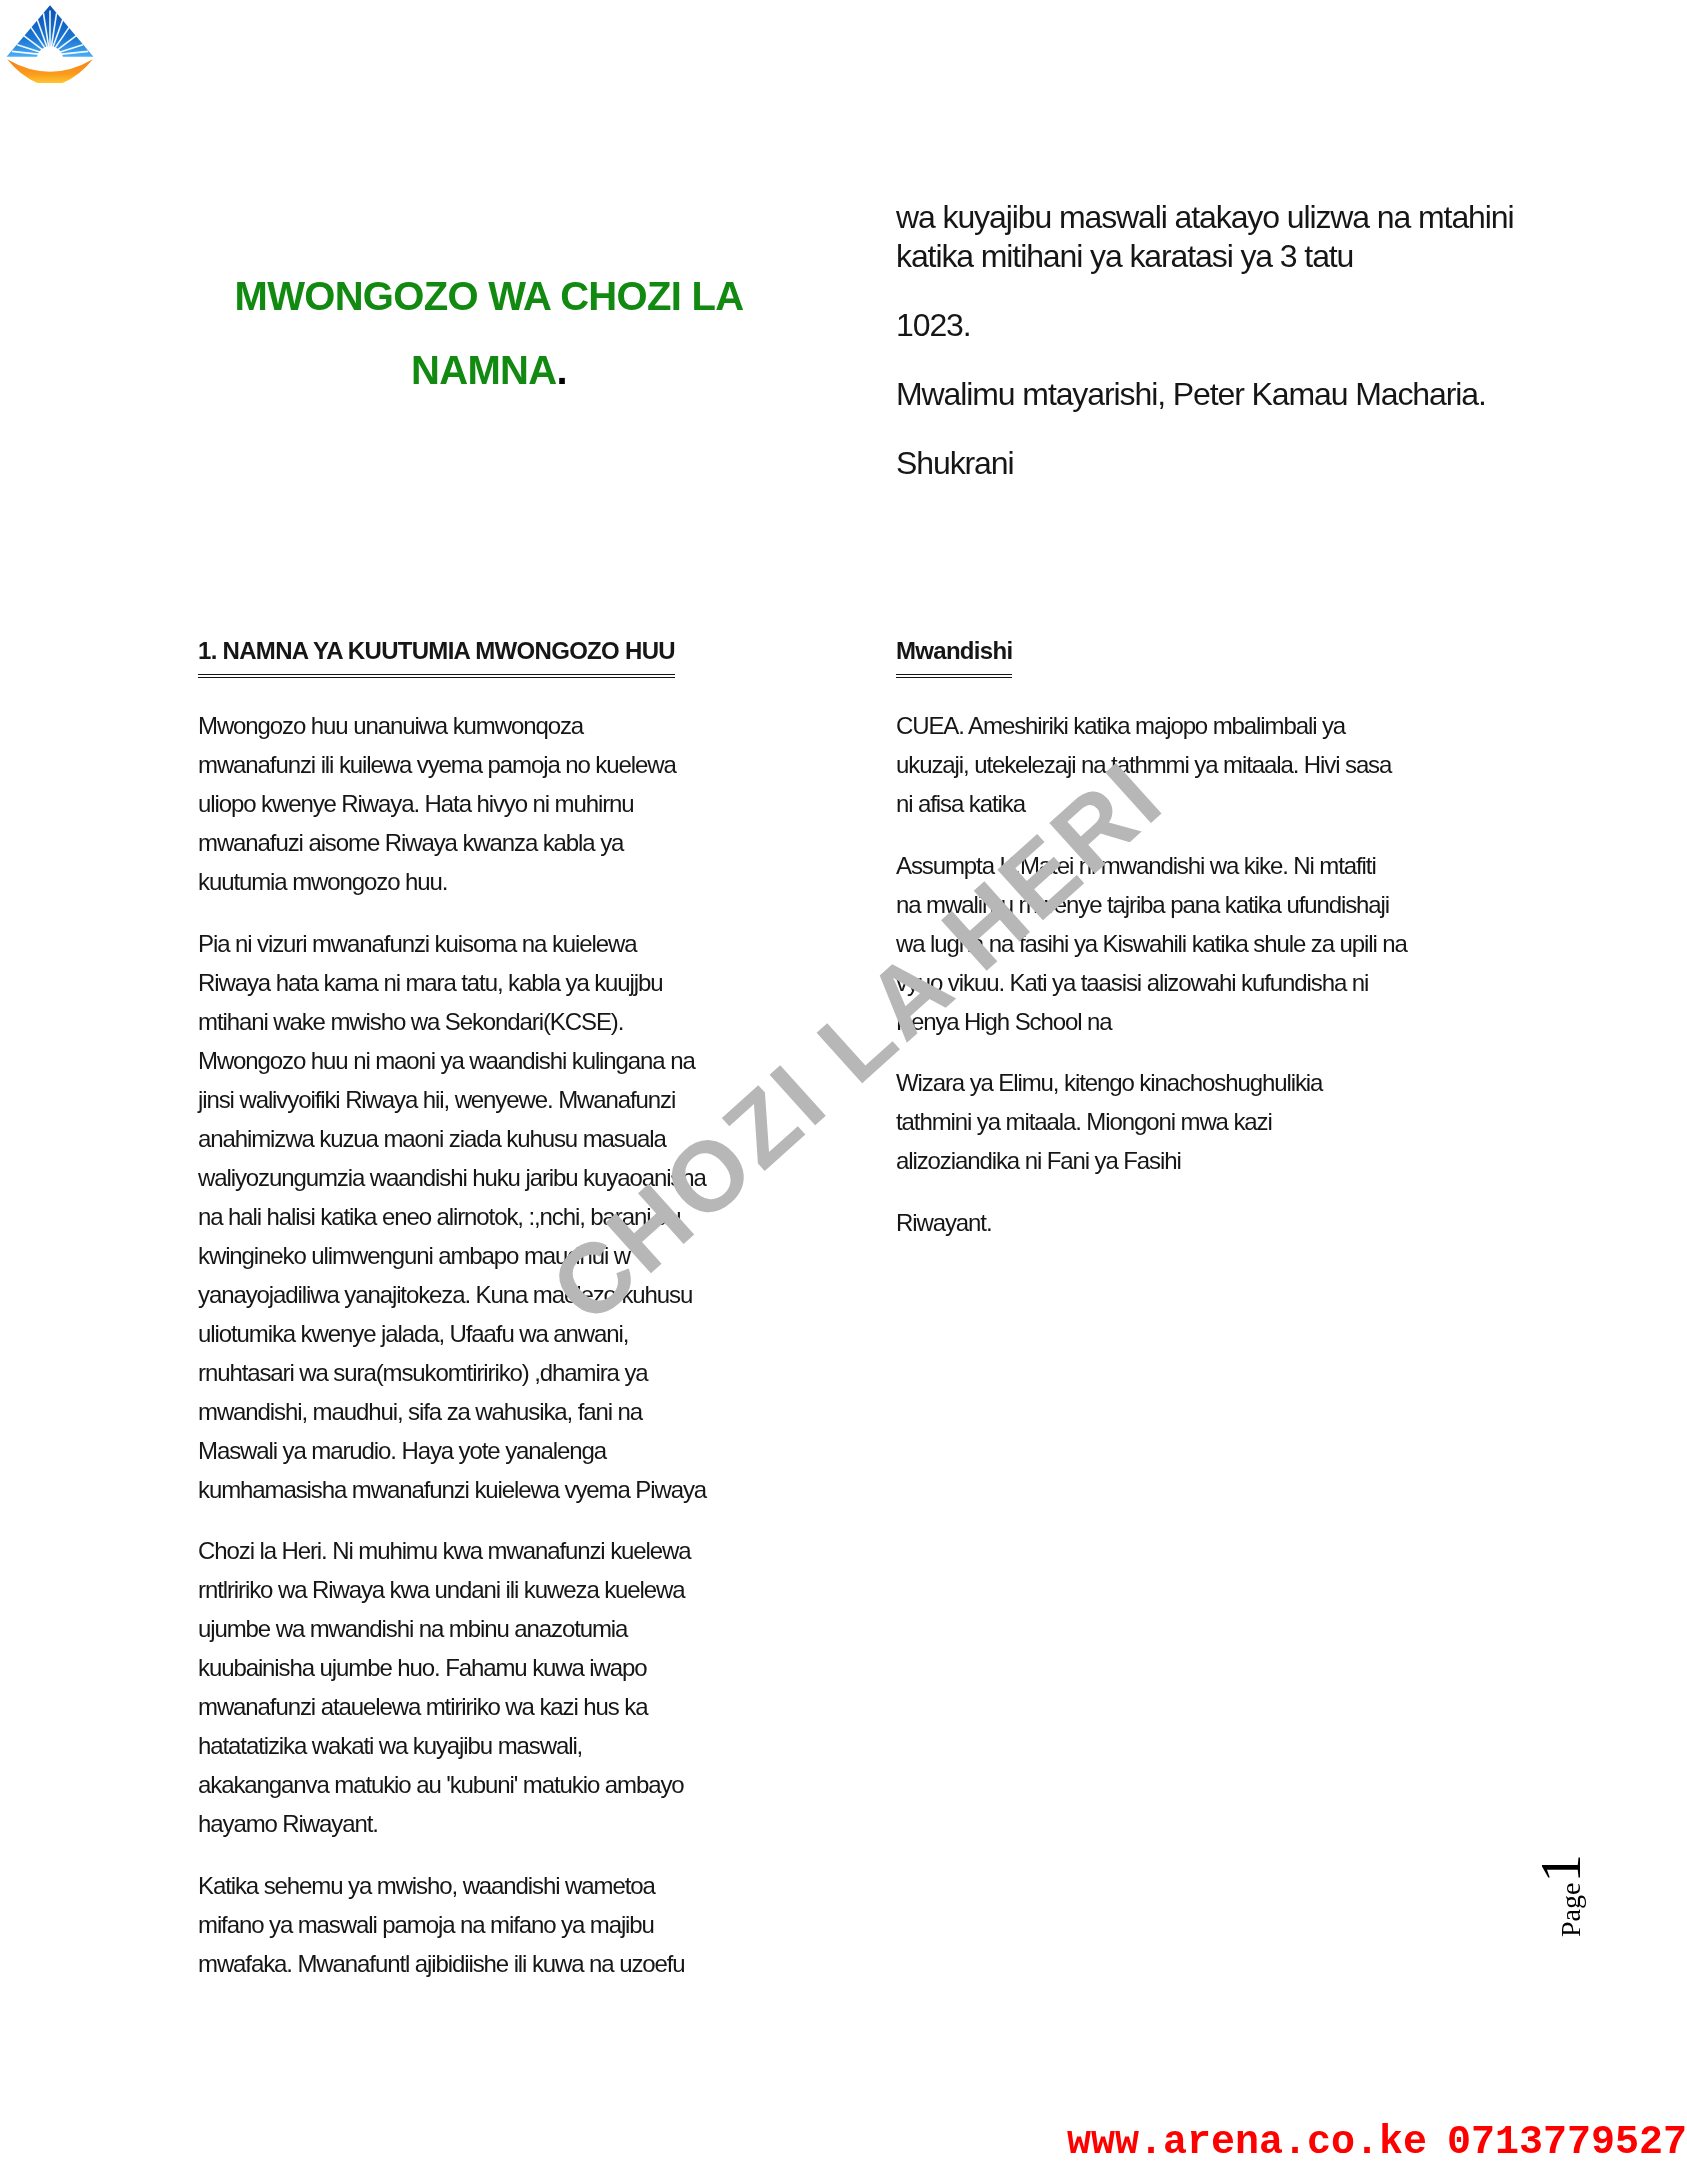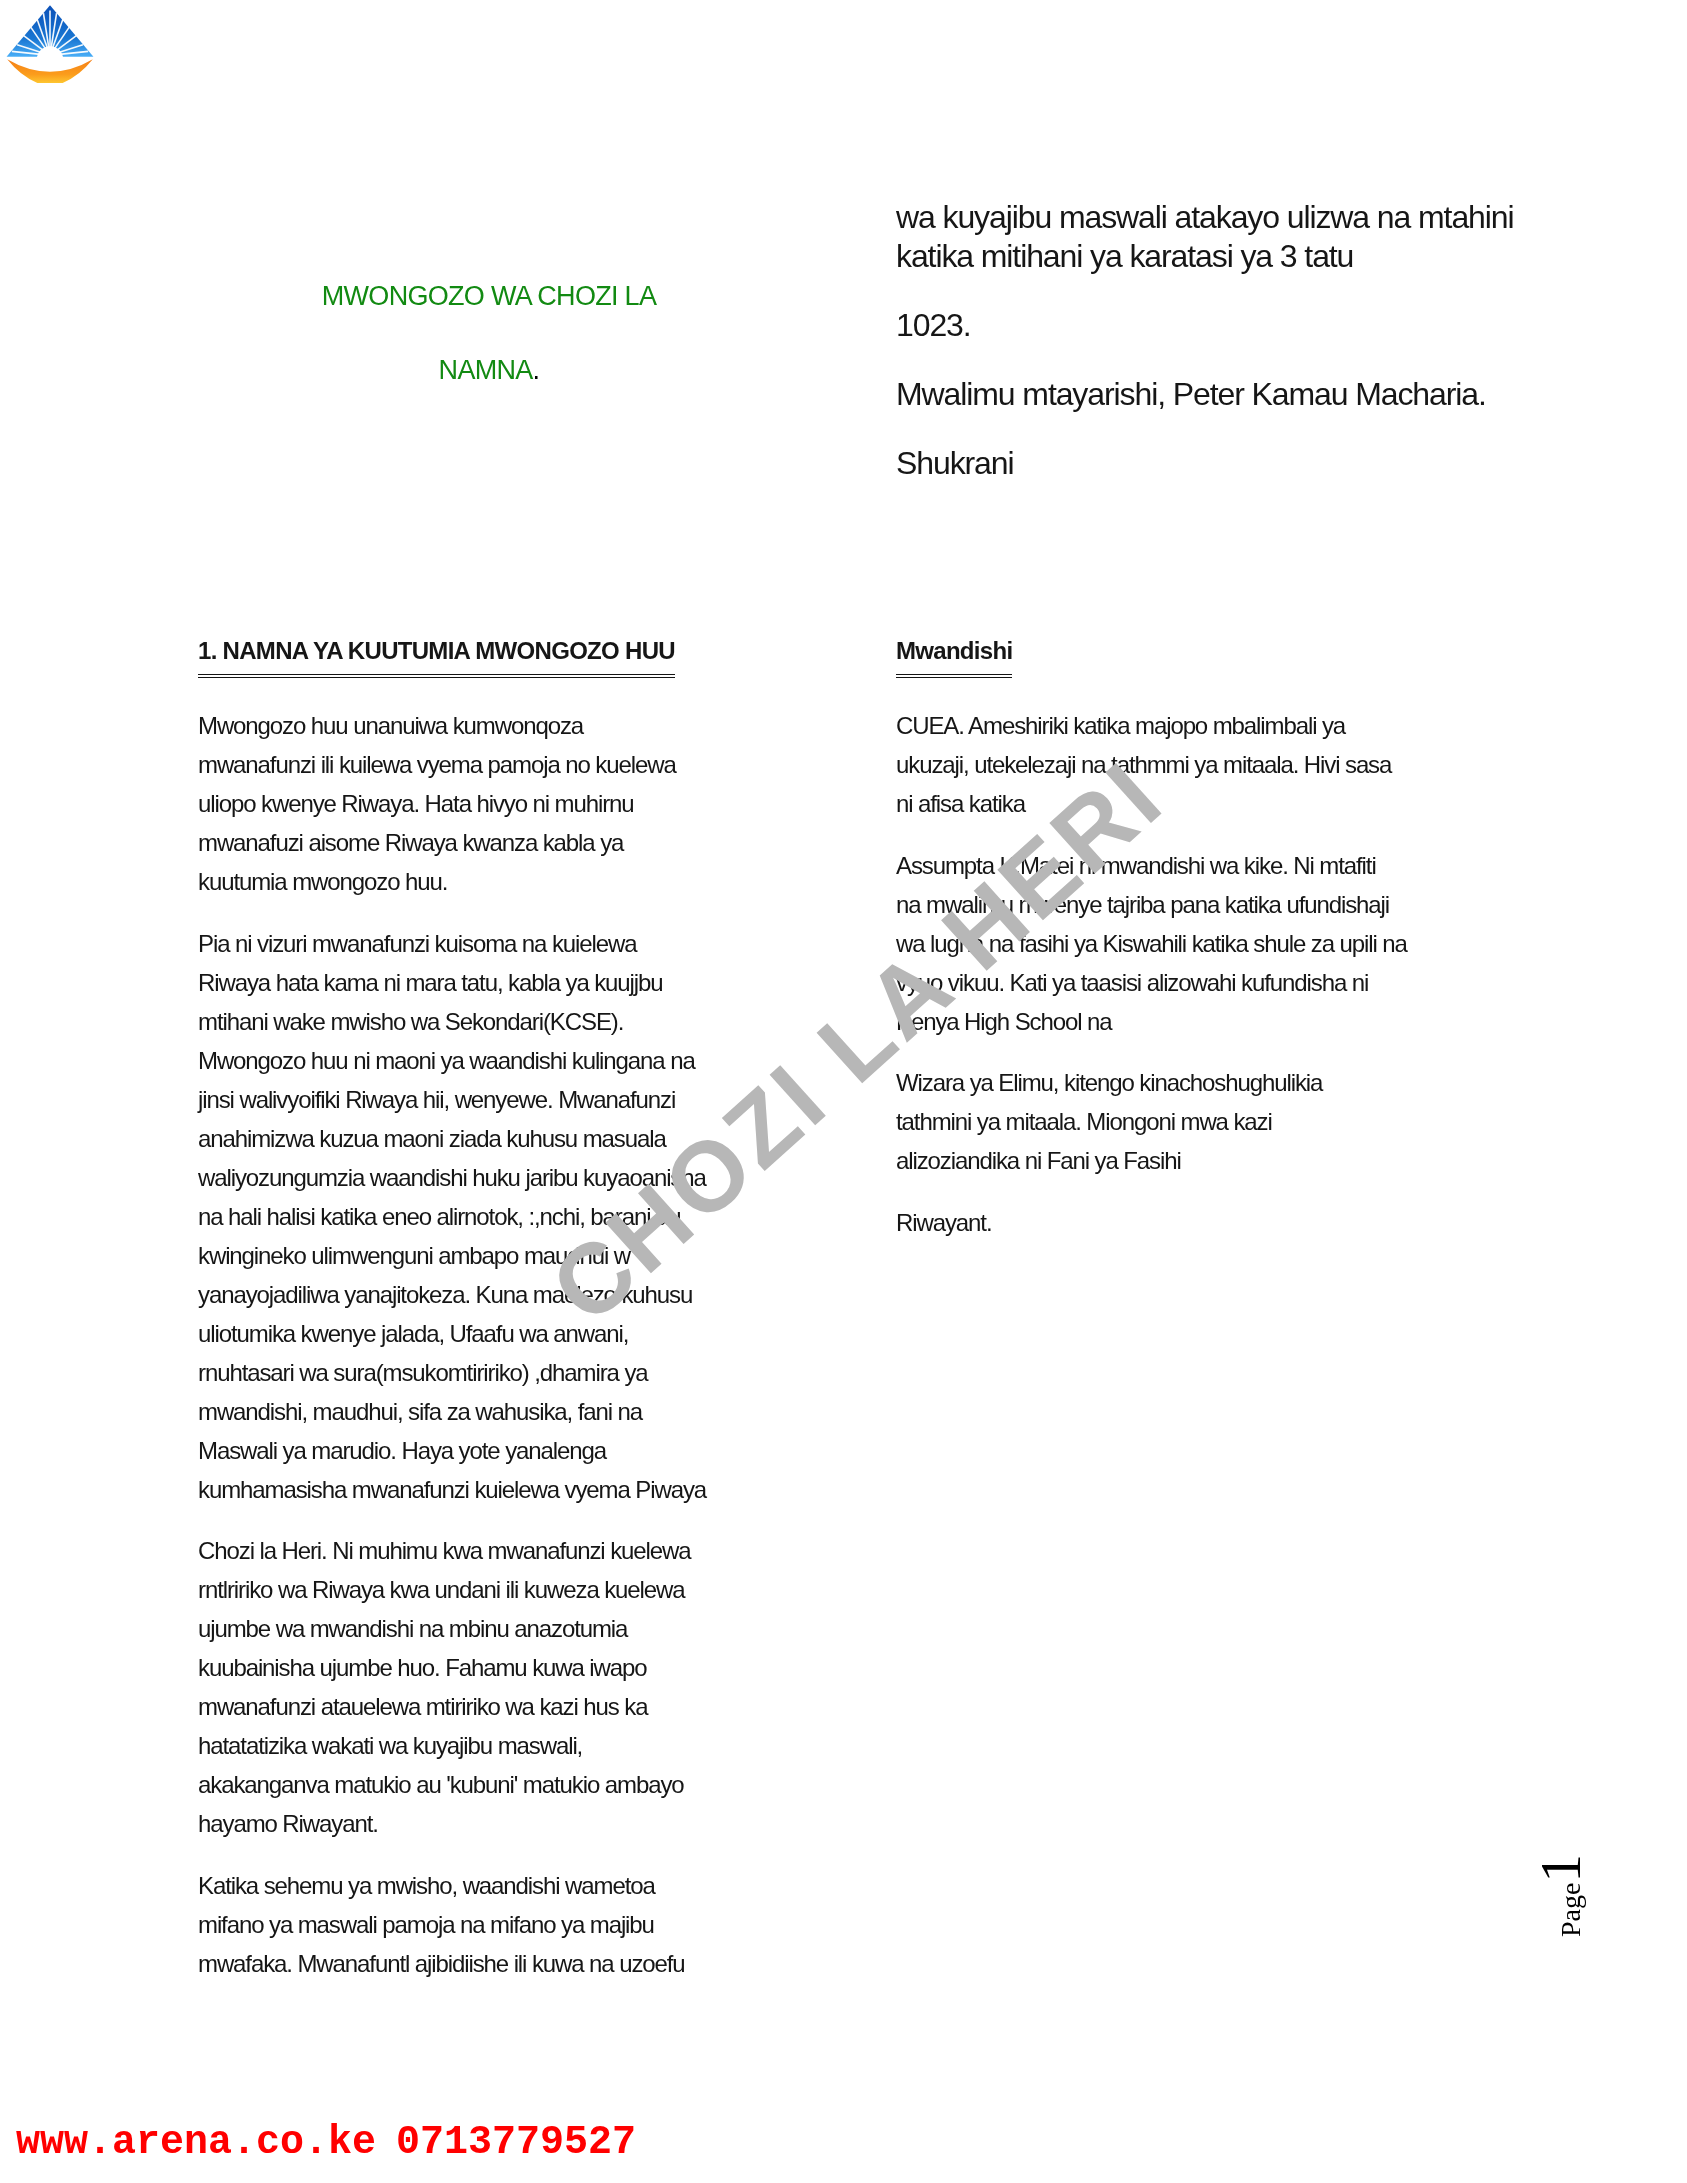--- a/index.html
+++ b/index.html
@@ -12,21 +12,21 @@
   }
   .page{position:absolute;left:0;top:0;width:1687px;height:2183px;background:#ffffff;}
 
   
   .logo{position:absolute;left:5.3px;top:4px;width:90px;height:79px;}
   .logo svg{width:100%;height:100%;display:block;}
 
   
   .doc-title{
     position:absolute;left:198px;top:259px;width:582px;
-    text-align:center;font-weight:normal;font-size:27px;line-height:74px;
+    text-align:center;font-weight:bold;font-size:40px;line-height:74px;
     letter-spacing:-0.7px;color:#128a12;
   }
   .doc-title .dot{color:#000000;}
 
   
   .col-heading{
     font-size:24px;font-weight:bold;letter-spacing:-0.7px;
     margin:0 0 28px 0;line-height:34px;
   }
   .col-heading span{
@@ -65,21 +65,21 @@
     transform:rotate(-90deg);
     font-family:"Liberation Serif",serif;color:#000;
     display:flex;align-items:baseline;justify-content:center;
   }
   .pg-label{font-size:28px;}
   .pg-num{font-size:57px;}
 
   
   .footer{
     position:absolute;left:0;right:0;top:2120px;
-    text-align:left;padding-left:16px;
+    text-align:right;padding-left:46px;
     font-family:"Liberation Mono",monospace;font-weight:bold;
     font-size:40px;color:#ff0000;white-space:nowrap;
   }
   .footer .phone{margin-left:20px;}
 </style>
 </head>
 <body>
 
 <div class="page">
 

